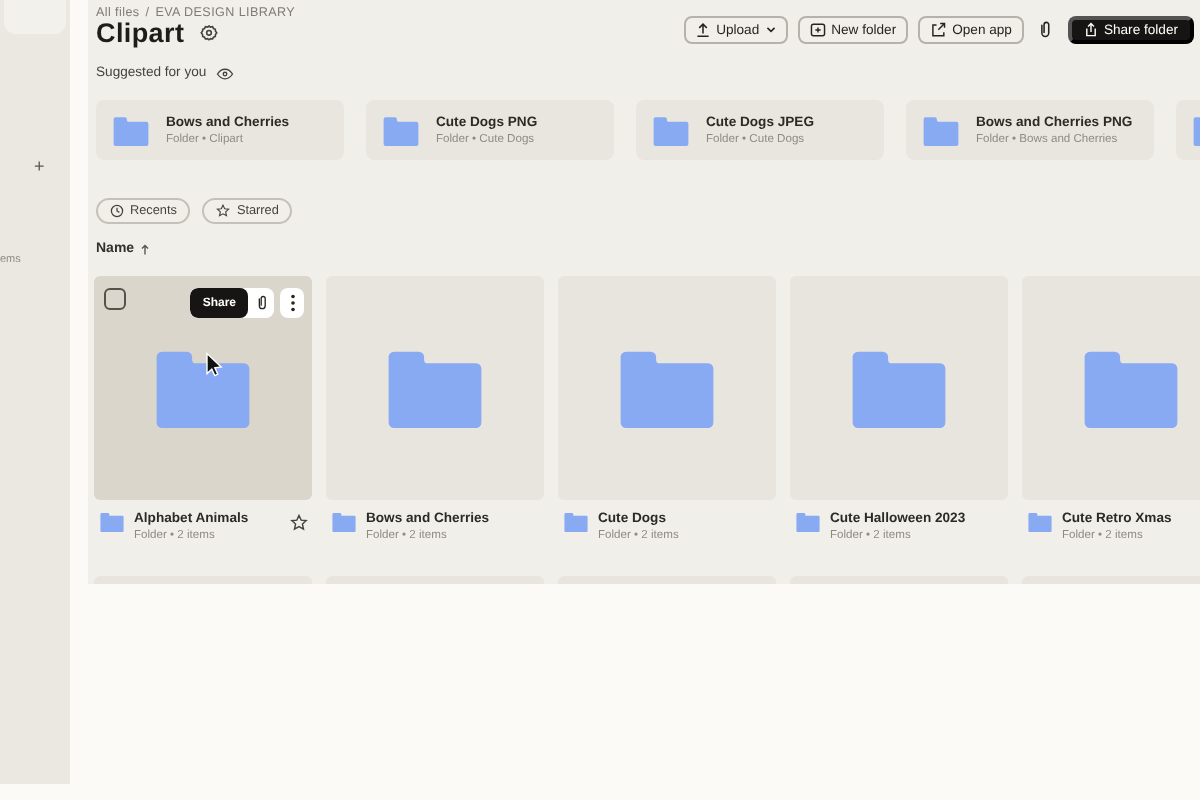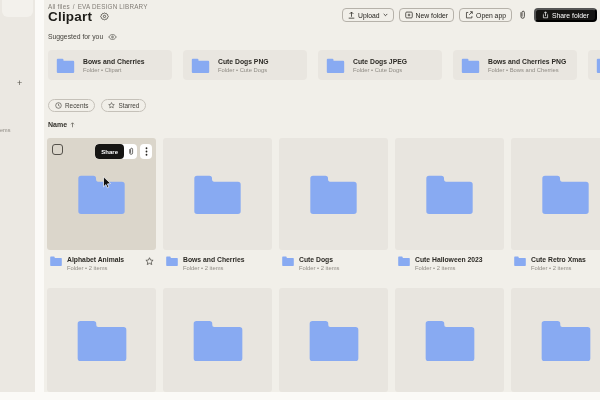--- a/index.html
+++ b/index.html
@@ -7,21 +7,21 @@
   body { font-family:"Liberation Sans", sans-serif; background:#fbfaf7; }
   .app { position:relative; width:600px; height:400px; overflow:hidden; background:#fbfaf7; color:#26241f; }
 
   
   .sidebar { position:absolute; left:0; top:0; width:35px; height:392px; background:#ebe8e2; }
   .sidebar-top-card { position:absolute; left:2px; top:-5px; width:31px; height:22px; background:#f3f1ec; border-radius:6px; }
   .sidebar-plus { position:absolute; left:17px; top:78px; font-size:9px; color:#5a574f; cursor:default; }
   .sidebar-partial { position:absolute; left:0; top:127px; font-size:5.5px; color:#8f8b84; }
 
   
-  .main { position:absolute; left:44px; top:0; width:556px; height:392px; background:#f1efe9; overflow:hidden; }
+  .main { position:absolute; left:44px; top:0; width:556px; height:292px; background:#f1efe9; overflow:hidden; }
 
   .breadcrumb { position:absolute; left:4px; top:3px; font-size:6.3px; color:#807c75; display:flex; gap:3px; letter-spacing:.2px; }
   .title-row { position:absolute; left:4px; top:9px; display:flex; align-items:center; gap:6px; }
   .page-title { font-size:13.5px; font-weight:700; color:#1e1d19; letter-spacing:.2px; }
 
   .actions { position:absolute; right:3px; top:8px; display:flex; align-items:center; gap:5px; }
   .btn { display:flex; align-items:center; gap:3px; height:14px; padding:0 5px; border:1px solid #b6b2aa; border-radius:4px; font-size:6.8px; color:#26241f; background:transparent; white-space:nowrap; }
   .btn-dark { display:flex; align-items:center; gap:3px; height:14px; padding:0 6px; border-radius:4px; font-size:6.8px; color:#fff; background:#161513; white-space:nowrap; }
   .icon-btn { display:flex; align-items:center; justify-content:center; width:12px; height:14px; }
 

